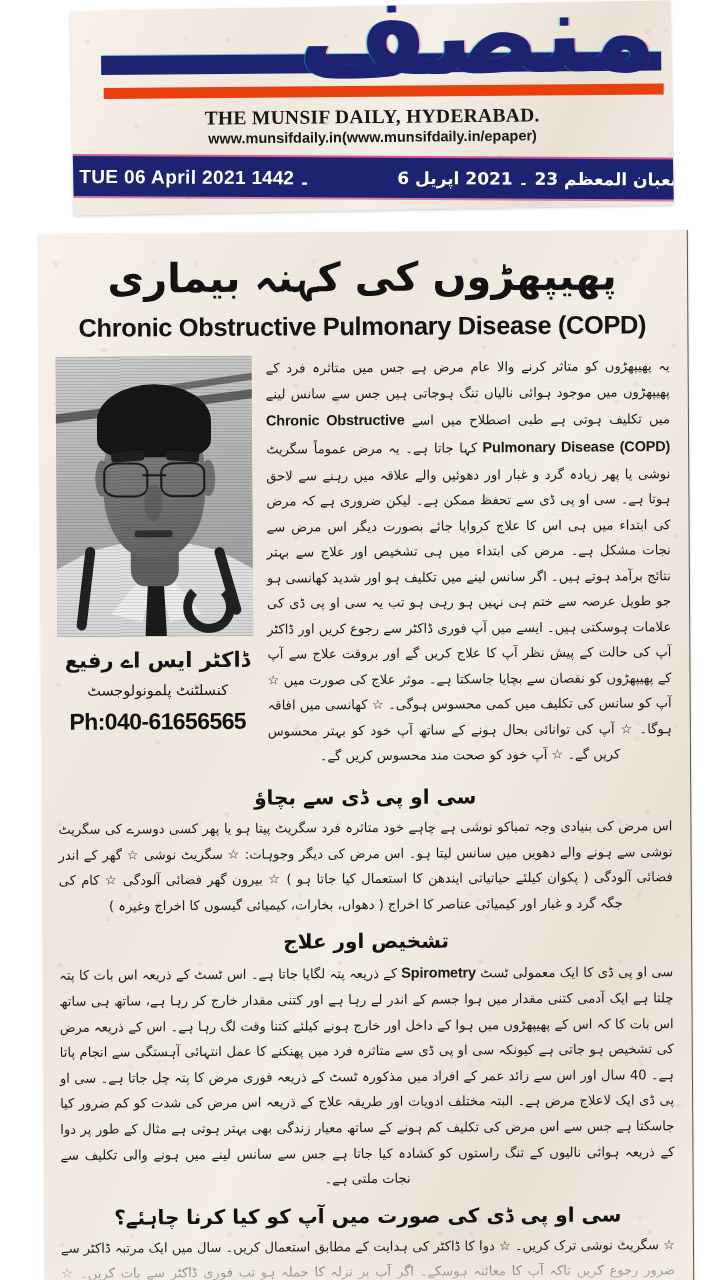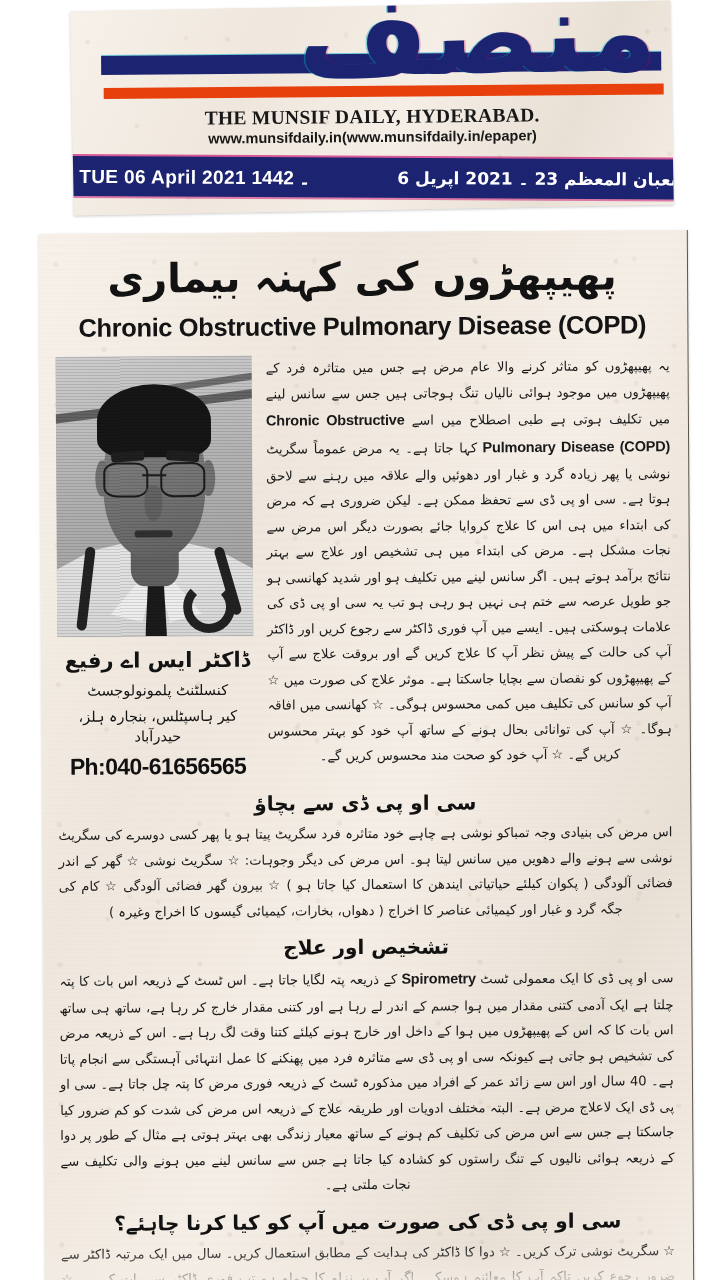--- a/index.html
+++ b/index.html
@@ -462,21 +462,20 @@
           <div class="ph-glasses"></div>
           <div class="ph-bridge"></div>
           <div class="ph-nose"></div>
           <div class="ph-mouth"></div>
           <div class="ph-grain"></div>
         </div>
 
         <div class="caption">
           <div class="cap-name">ڈاکٹر ایس اے رفیع</div>
           <div class="cap-role">کنسلٹنٹ پلمونولوجسٹ</div>
-          <div class="cap-addr">کیر ہاسپٹلس، بنجارہ ہلز، حیدرآباد</div>
           <div class="cap-phone">Ph:040-61656565</div>
         </div>
       </div>
 
     </div>
 
     <div class="section-head full-width">سی او پی ڈی سے بچاؤ</div>
     <p class="para full-width">اس مرض کی بنیادی وجہ تمباکو نوشی ہے چاہے خود متاثرہ فرد سگریٹ پیتا ہو یا پھر کسی دوسرے کی سگریٹ نوشی سے ہونے والے دھویں میں سانس لیتا ہو۔ اس مرض کی دیگر وجوہات: ☆ سگریٹ نوشی ☆ گھر کے اندر فضائی آلودگی ( پکوان کیلئے حیاتیاتی ایندھن کا استعمال کیا جاتا ہو ) ☆ بیرون گھر فضائی آلودگی ☆ کام کی جگہ گرد و غبار اور کیمیائی عناصر کا اخراج ( دھواں، بخارات، کیمیائی گیسوں کا اخراج وغیرہ )</p>
 
     <div class="section-head full-width">تشخیص اور علاج</div>

